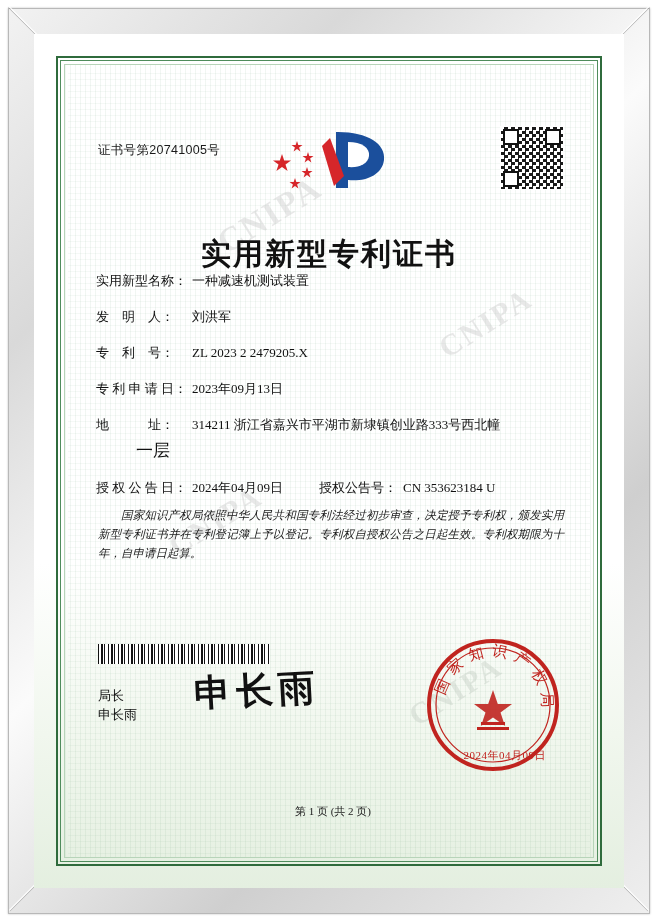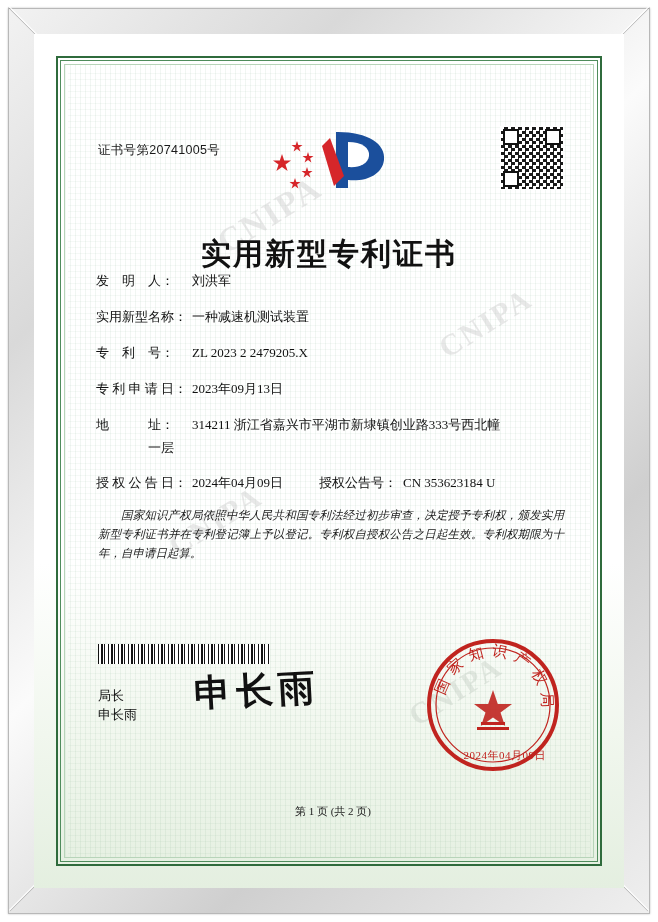--- a/index.html
+++ b/index.html
@@ -200,24 +200,24 @@
   }
   .row .val {
     flex: 1 1 auto;
   }
   .row.inline2 .val2-lbl {
     flex: 0 0 auto;
     margin-left: 36px;
     margin-right: 6px;
   }
   .cont-line {
-    margin-left: 52px;
+    margin-left: 40px;
     margin-top: -13px;
     margin-bottom: 17px;
-    font-size: 13px;
+    font-size: 17px;
     font-family: "Liberation Serif", serif;
   }
 
   
   .paras {
     position: absolute;
     left: 24px;
     right: 20px;
     top: 432px;
     font-family: "Liberation Serif", serif;
@@ -354,27 +354,27 @@
       <div class="qr-mark" style="left:2px;top:2px;width:12px;height:12px;"></div>
       <div class="qr-mark" style="right:2px;top:2px;width:12px;height:12px;"></div>
       <div class="qr-mark" style="left:2px;bottom:2px;width:12px;height:12px;"></div>
     </div>
 
     <div class="title">实用新型专利证书</div>
 
     <div class="fields">
 
       <div class="row">
+        <div class="lbl">实用新型名称：</div>
+        <div class="val">一种减速机测试装置</div>
+      </div>
+
+      <div class="row">
         <div class="lbl">发　明　人：</div>
         <div class="val">刘洪军</div>
-      </div>
-
-      <div class="row">
-        <div class="lbl">实用新型名称：</div>
-        <div class="val">一种减速机测试装置</div>
       </div>
 
       <div class="row">
         <div class="lbl">专　利　号：</div>
         <div class="val">ZL 2023 2 2479205.X</div>
       </div>
 
       <div class="row">
         <div class="lbl">专 利 申 请 日：</div>
         <div class="val">2023年09月13日</div>

